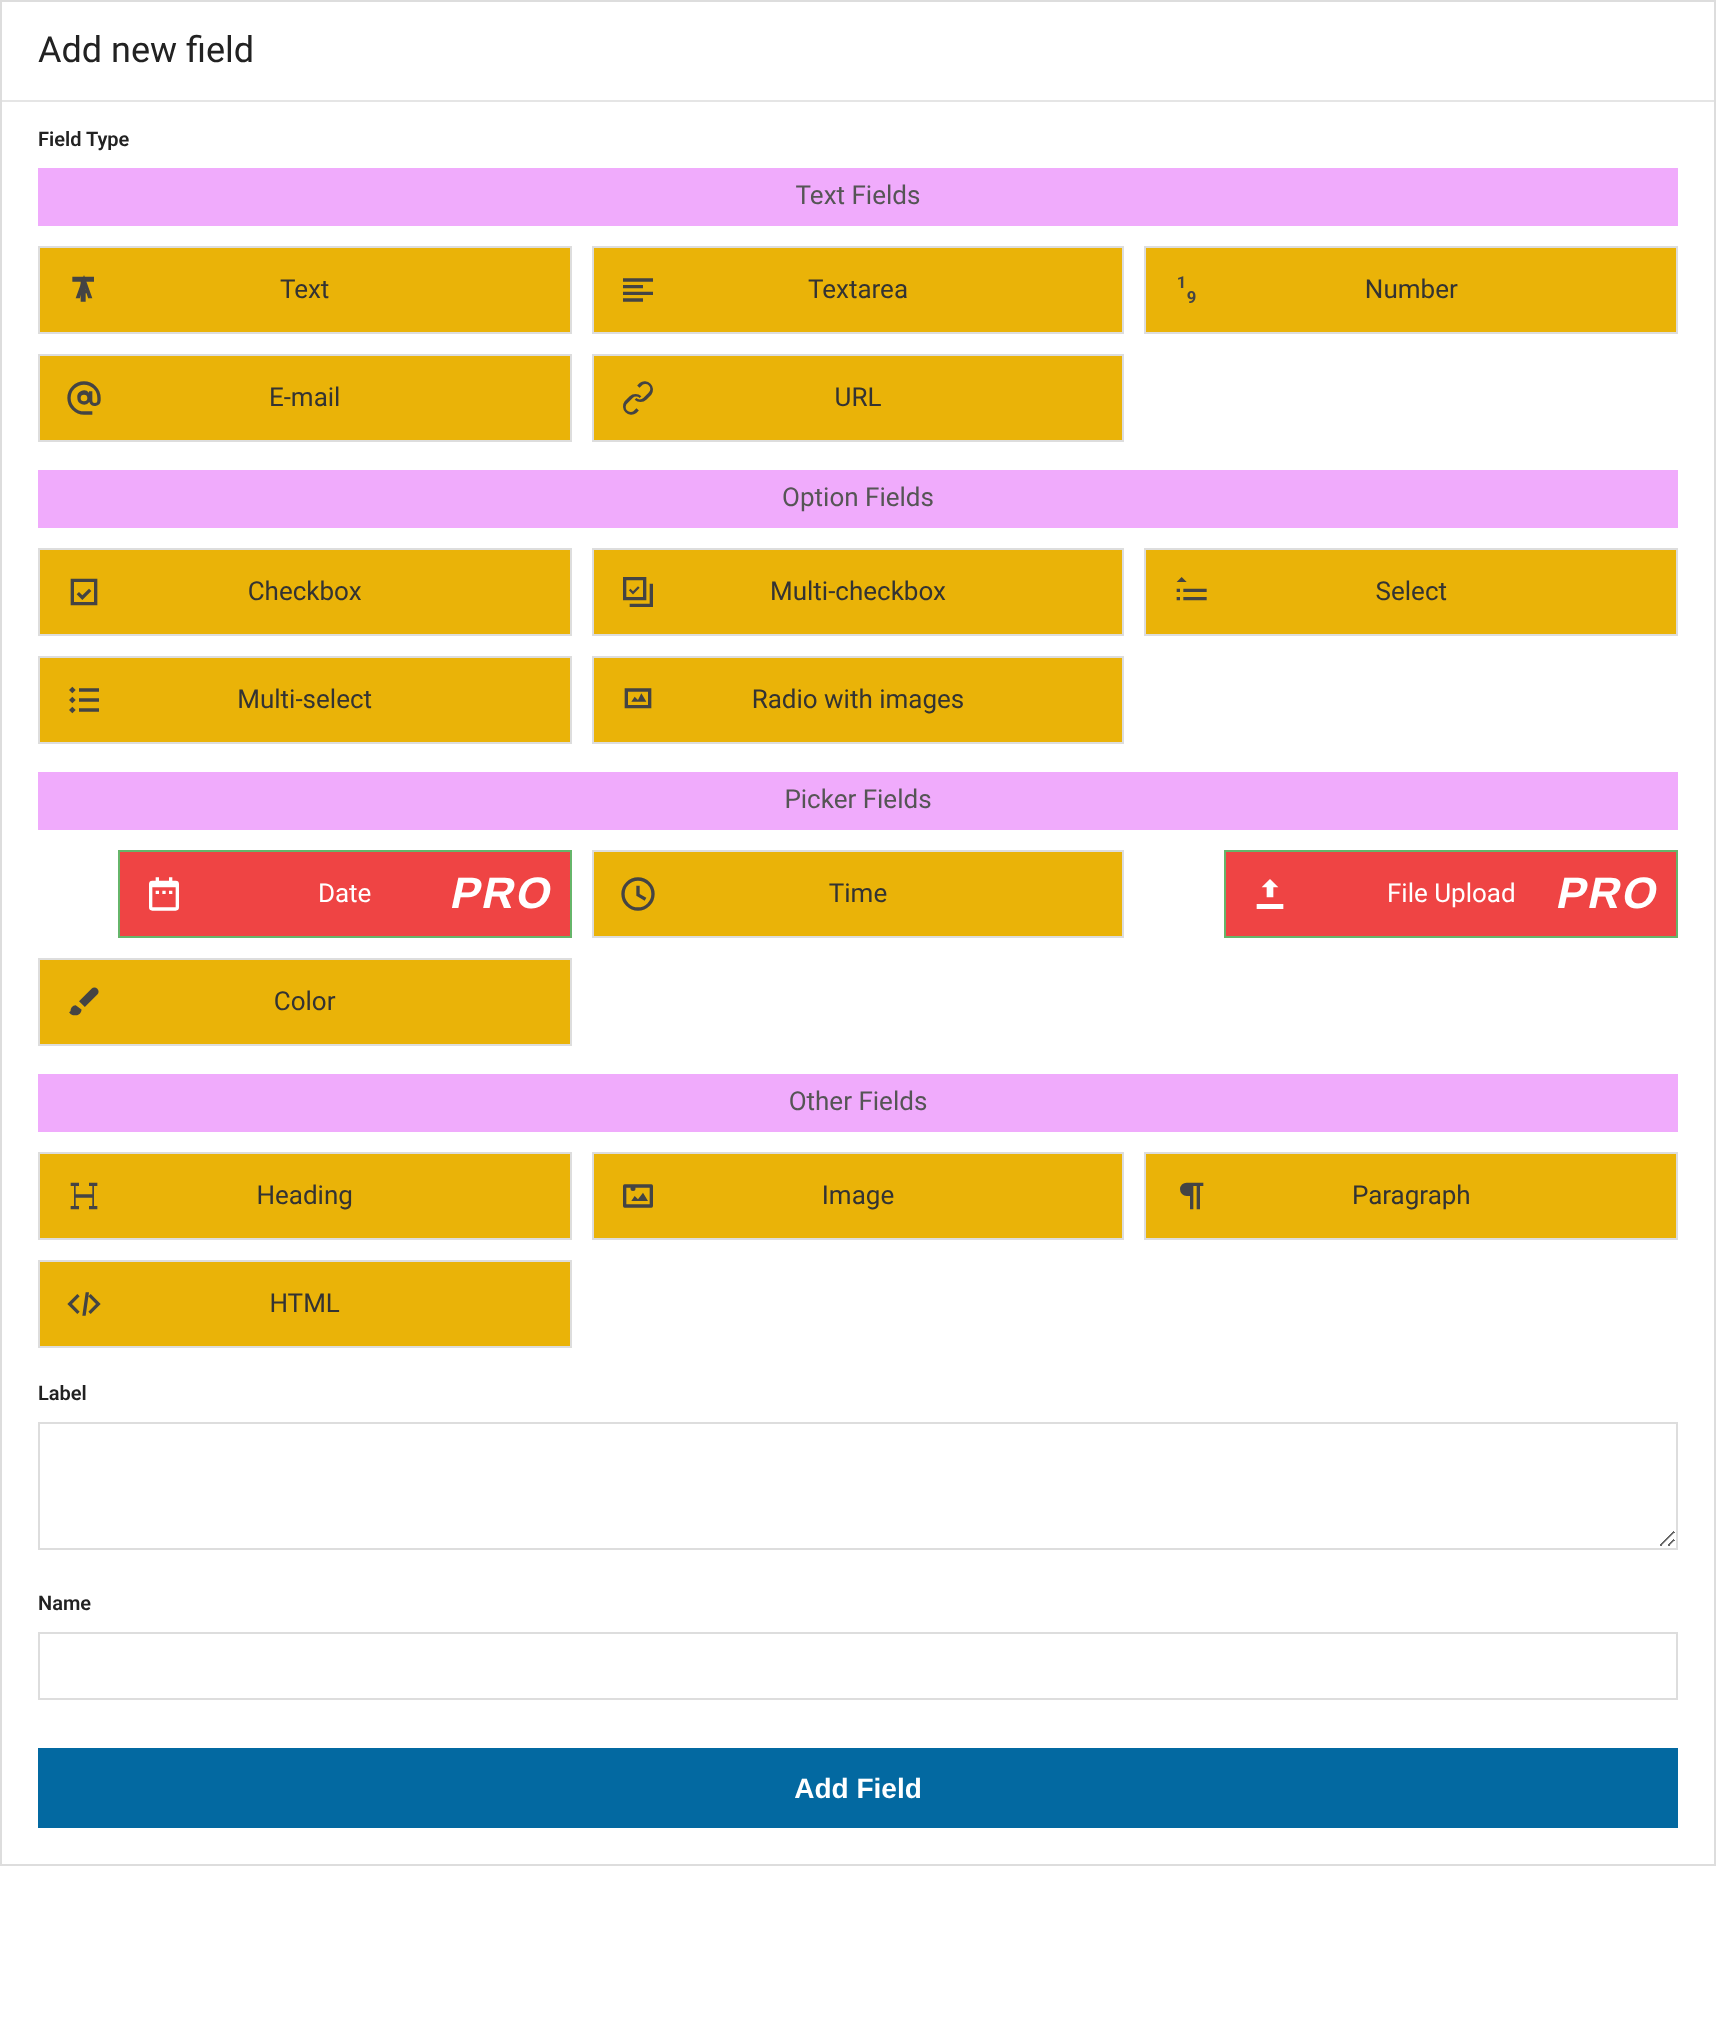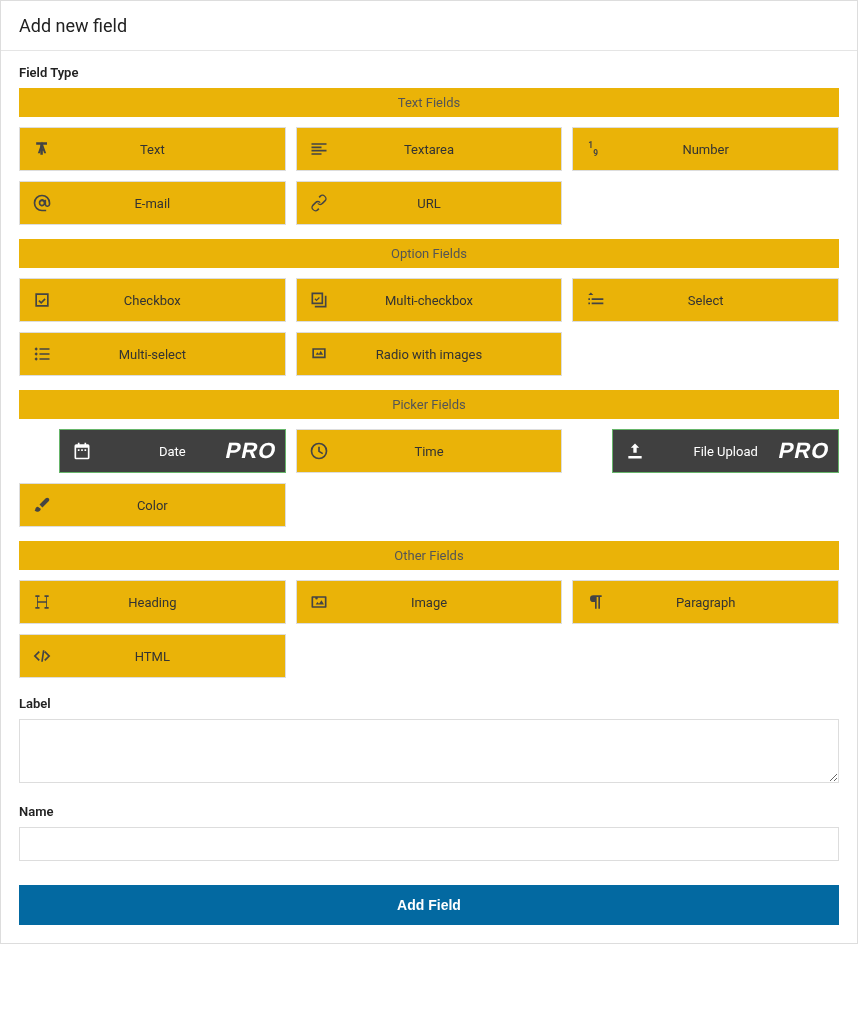--- a/index.html
+++ b/index.html
@@ -21,24 +21,24 @@
     font-weight: 400;
     color: #222;
   }
   .panel-body {
     padding: 14px 18px 18px 18px;
   }
   .section-label {
     font-weight: 600;
     color: #222;
     margin-bottom: 8px;
-    font-size: 13px;
+    font-size: 10px;
   }
   .group-header {
-    background: #eab308;
+    background: #f0abfc;
     color: #555;
     text-align: center;
     padding: 7px 0;
     font-size: 13px;
     margin-bottom: 10px;
   }
   .grid {
     display: grid;
     grid-template-columns: repeat(3, 1fr);
     gap: 10px;
@@ -61,21 +61,21 @@
     align-items: center;
     justify-content: center;
     flex: 0 0 44px;
   }
   .field-btn .label {
     flex: 1;
     text-align: center;
     padding-right: 44px; 
   }
   .field-btn.pro {
-    background: #404040;
+    background: #ef4444;
     color: #fff;
     border-color: #66b56a;
     margin-left: 40px;
   }
   .field-btn.pro .label { color: #fff; }
   .field-btn.pro .icon-wrap svg { fill: #fff; }
   .field-btn svg { fill: #444; }
   .pro-badge {
     position: absolute;
     right: 8px;

